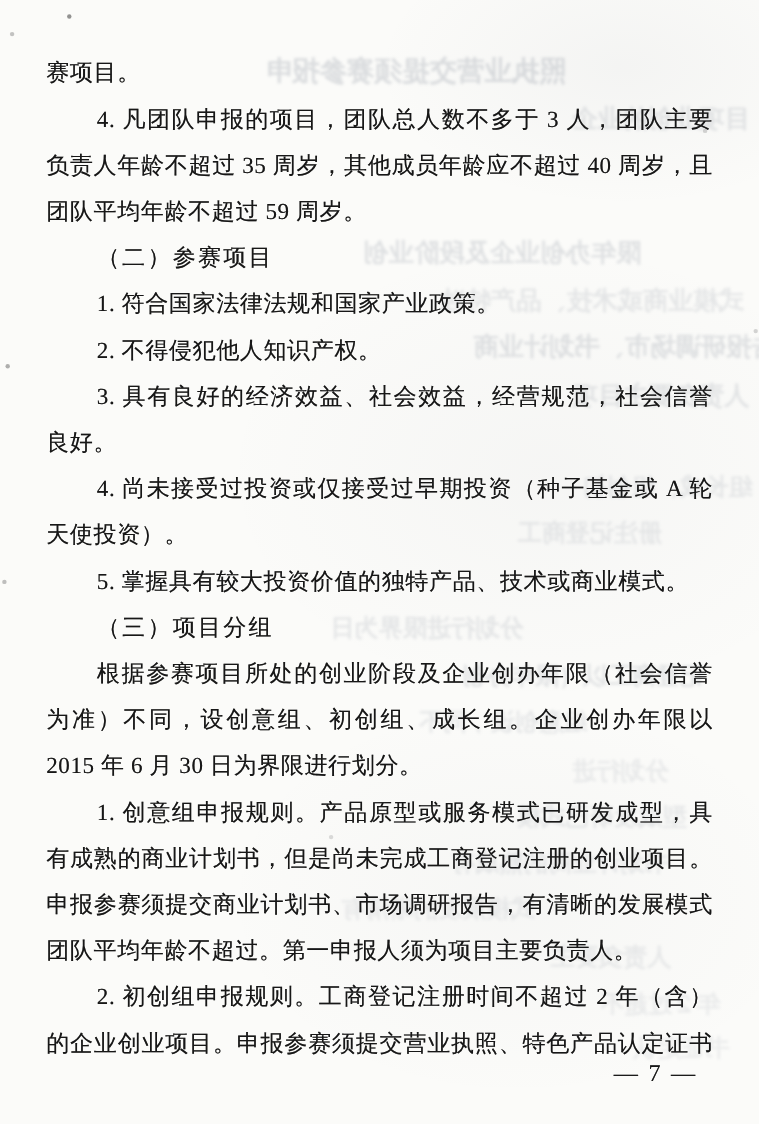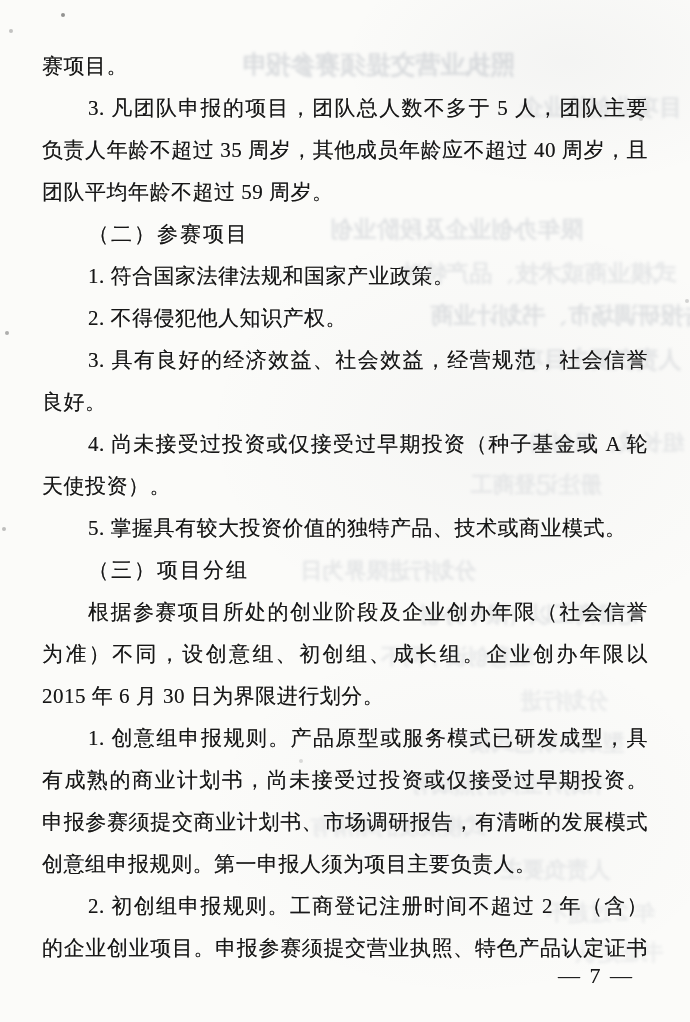--- a/index.html
+++ b/index.html
@@ -89,37 +89,37 @@
       <div class="bleed" style="left: 410px; top: 770px; font-size: 22px; opacity: 0.16;">书划计业商的熟成有</div>
       <div class="bleed" style="left: 310px; top: 812px; font-size: 22px; opacity: 0.15;">式模展发的晰清有</div>
       <div class="bleed" style="left: 500px; top: 855px; font-size: 22px; opacity: 0.17;">人责负要主</div>
       <div class="bleed" style="left: 545px; top: 898px; font-size: 22px; opacity: 0.15;">年２过超不</div>
       <div class="bleed" style="left: 575px; top: 938px; font-size: 22px; opacity: 0.14;">书证定认</div>
     </div>
   <div class="specks"></div>
   <div class="content">
     <div>
         <div class="line">赛项目。</div>
-        <div class="line indent fill">3. 凡团队申报的项目，团队总人数不多于 5 人，团队主要</div>
+        <div class="line indent fill">4. 凡团队申报的项目，团队总人数不多于 3 人，团队主要</div>
         <div class="line fill">负责人年龄不超过 35 周岁，其他成员年龄应不超过 40 周岁，且</div>
         <div class="line">团队平均年龄不超过 59 周岁。</div>
         <div class="line indent heading">（二）参赛项目</div>
         <div class="line indent">1. 符合国家法律法规和国家产业政策。</div>
         <div class="line indent">2. 不得侵犯他人知识产权。</div>
         <div class="line indent fill">3. 具有良好的经济效益、社会效益，经营规范，社会信誉</div>
         <div class="line">良好。</div>
         <div class="line indent fill">4. 尚未接受过投资或仅接受过早期投资（种子基金或 A 轮</div>
         <div class="line">天使投资）。</div>
         <div class="line indent">5. 掌握具有较大投资价值的独特产品、技术或商业模式。</div>
         <div class="line indent heading">（三）项目分组</div>
         <div class="line indent fill">根据参赛项目所处的创业阶段及企业创办年限（社会信誉</div>
         <div class="line fill">为准）不同，设创意组、初创组、成长组。企业创办年限以</div>
         <div class="line">2015 年 6 月 30 日为界限进行划分。</div>
         <div class="line indent fill">1. 创意组申报规则。产品原型或服务模式已研发成型，具</div>
-        <div class="line fill">有成熟的商业计划书，尚未接受过投资或仅接受过早期投资。</div>
+        <div class="line fill">有成熟的商业计划书，但是尚未完成工商登记注册的创业项目。</div>
         <div class="line fill">申报参赛须提交商业计划书、市场调研报告，有清晰的发展模式</div>
-        <div class="line">创意组申报规则。第一申报人须为项目主要负责人。</div>
+        <div class="line">团队平均年龄不超过。第一申报人须为项目主要负责人。</div>
         <div class="line indent fill">2. 初创组申报规则。工商登记注册时间不超过 2 年（含）</div>
         <div class="line fill">的企业创业项目。申报参赛须提交营业执照、特色产品认定证书</div>
       </div>
   </div>
   <div class="page-number">— 7 —</div>
 </div>
 
 </body></html>

